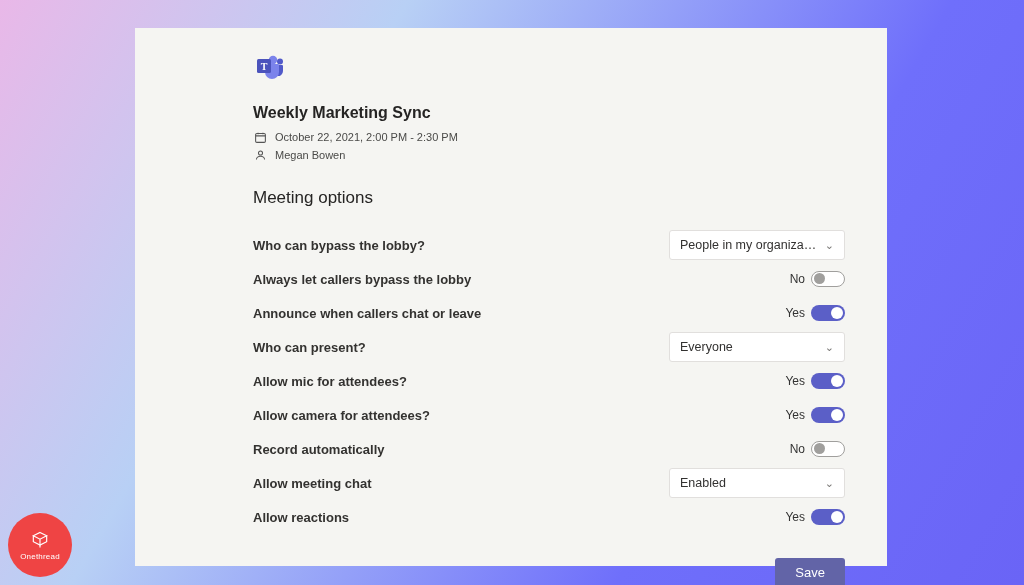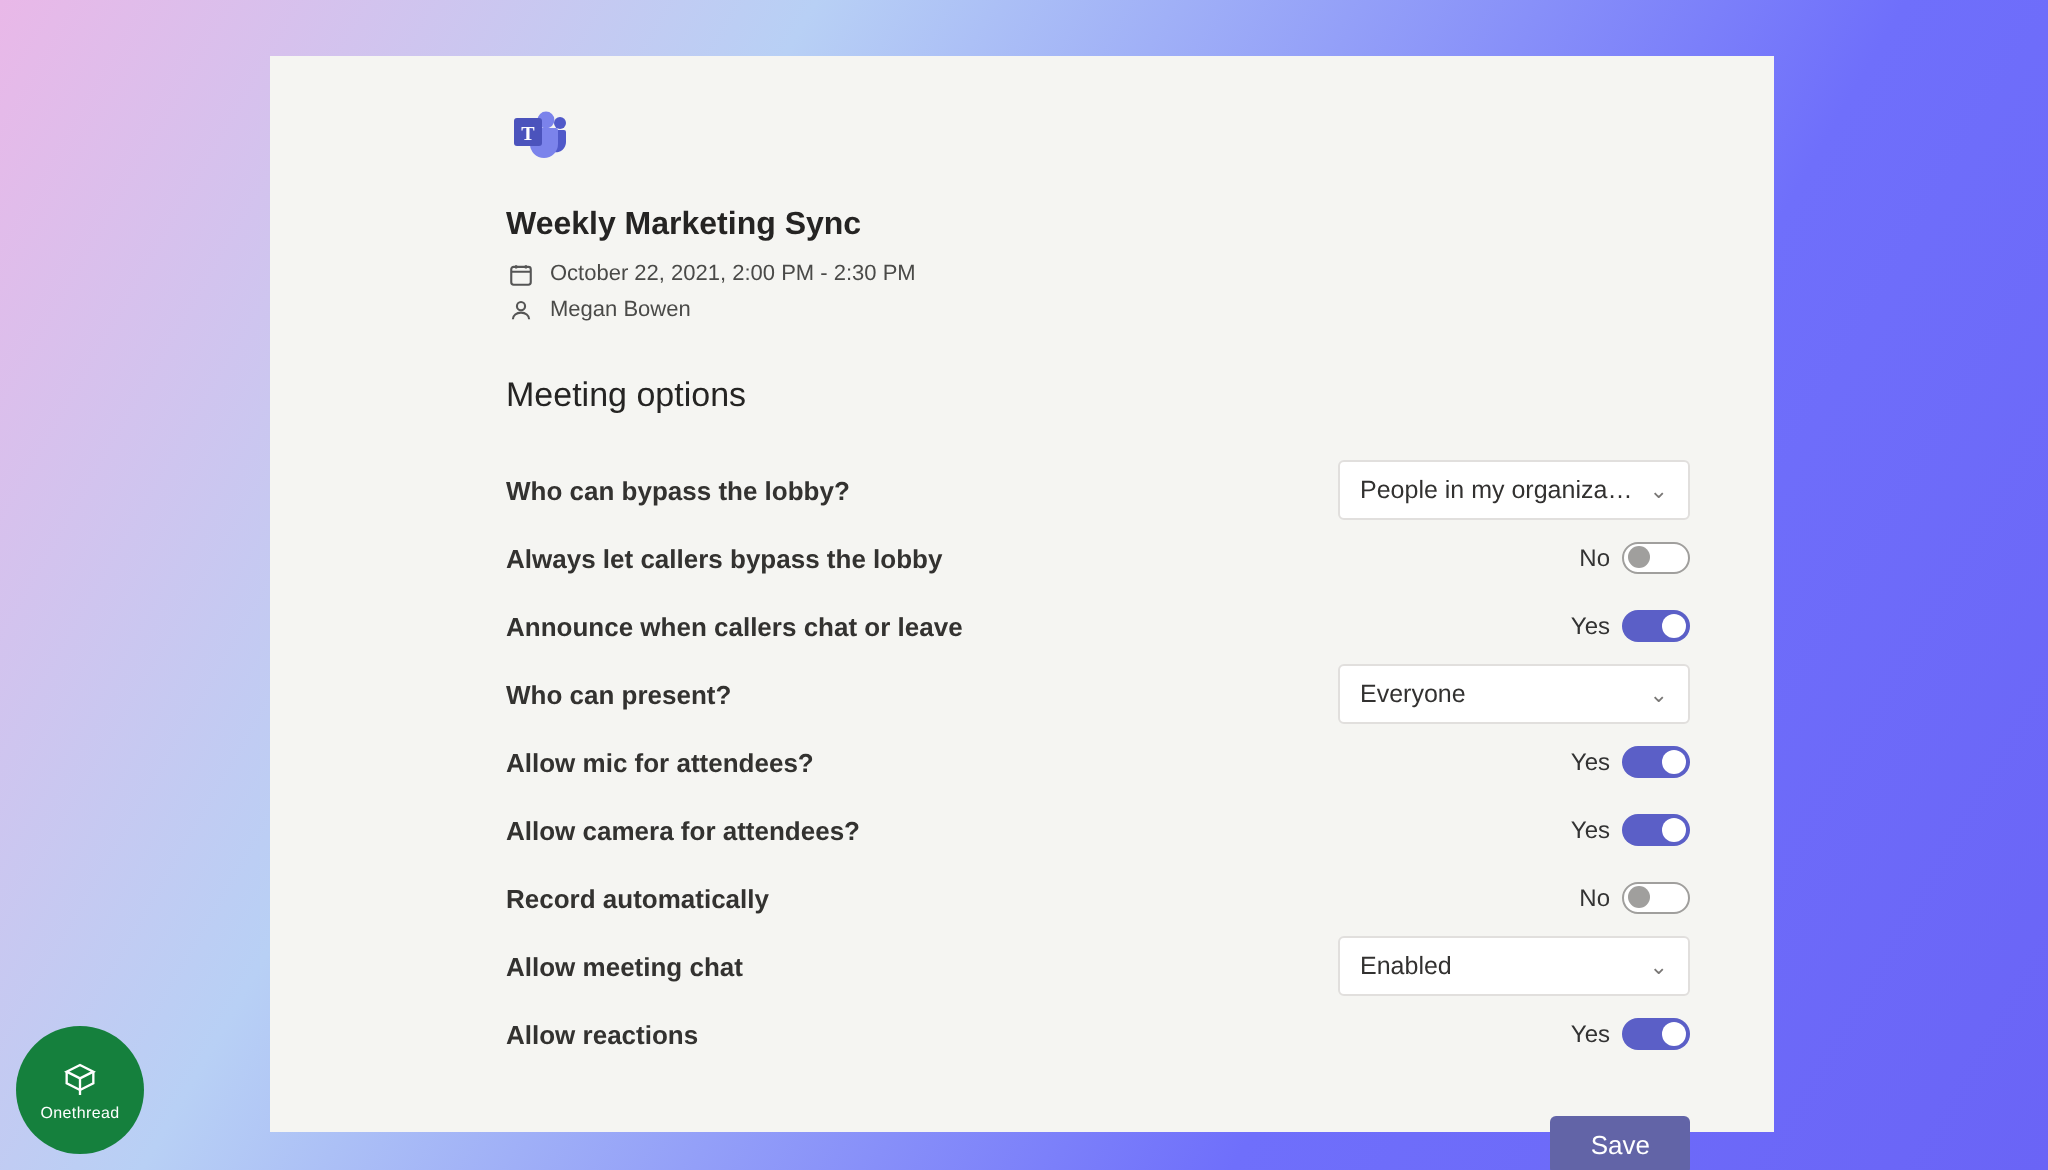--- a/index.html
+++ b/index.html
@@ -153,21 +153,21 @@
     cursor: pointer;
     margin-top: 22px;
     float: right;
   }
   .badge {
     position: absolute;
     left: 8px;
     bottom: 8px;
     width: 64px;
     height: 64px;
-    background: #15803d;
+    background: #ef4444;
     border-radius: 50%;
     display: flex;
     flex-direction: column;
     align-items: center;
     justify-content: center;
     color: #fff;
   }
   .badge svg { margin-bottom: 2px; }
   .badge-text {
     font-size: 8px;

